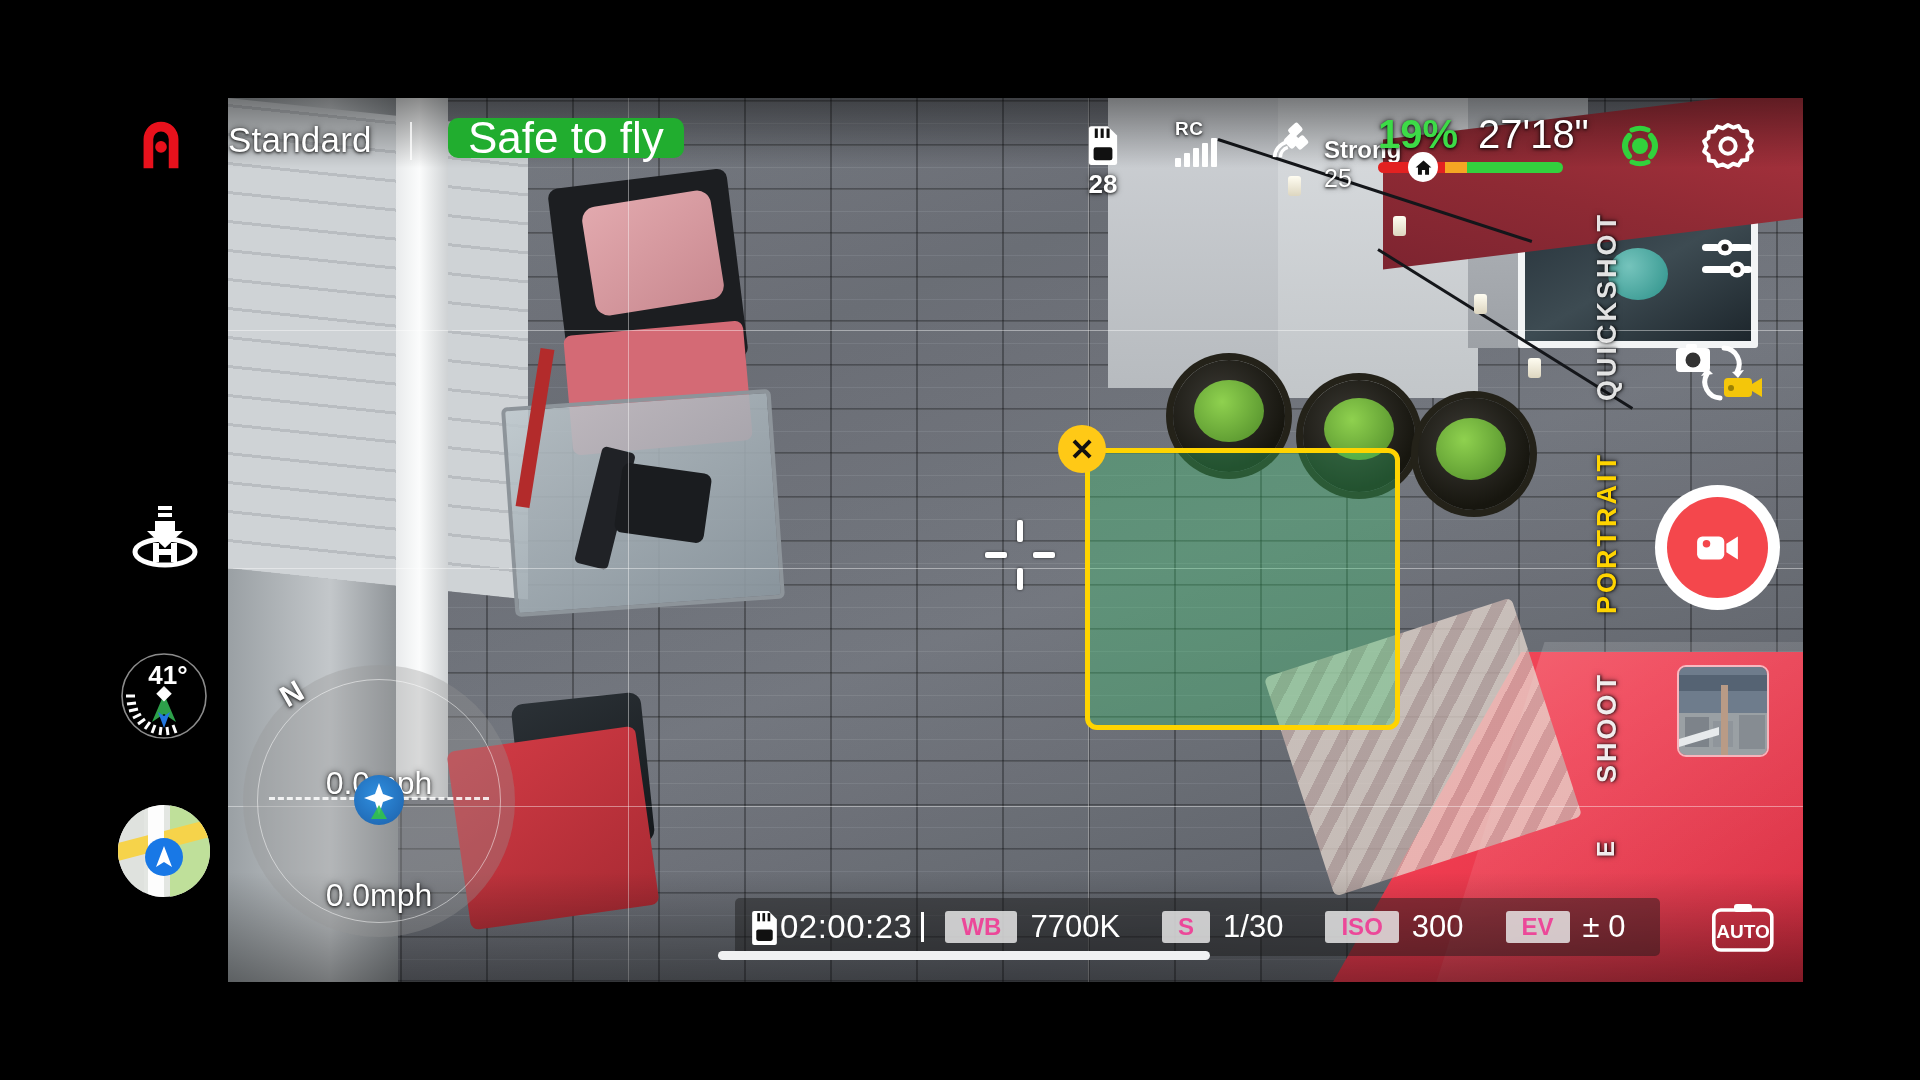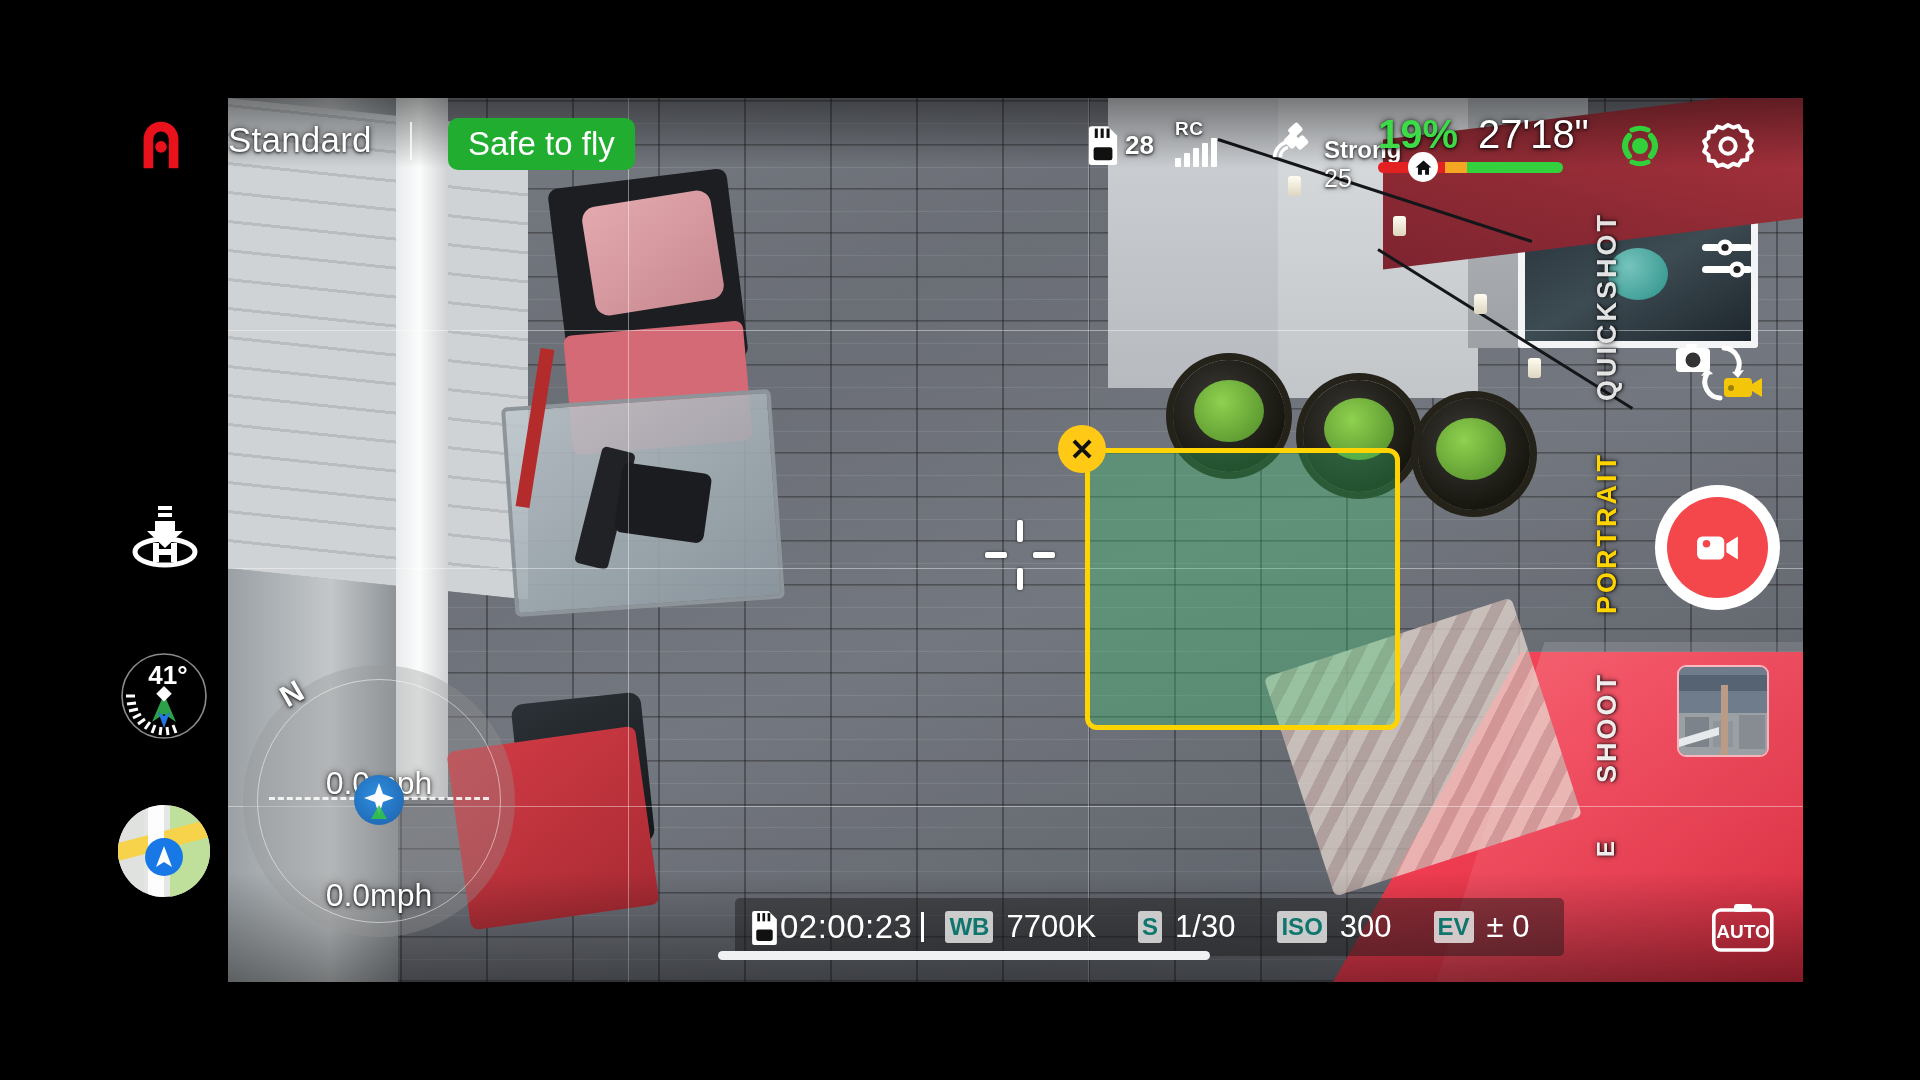--- a/index.html
+++ b/index.html
@@ -115,25 +115,25 @@
   
   .ov { position:absolute; color:#fff; }
   .shadow{ text-shadow:0 1px 3px rgba(0,0,0,.85), 0 0 6px rgba(0,0,0,.6); }
 
   
   #logo{ position:absolute; left:130px; top:112px; width:62px; height:62px; }
   #flight-mode{ position:absolute; left:228px; top:120px; font-size:35px;
     font-weight:400; letter-spacing:.2px; }
   #divider{ position:absolute; left:410px; top:122px; width:2px; height:38px;
     background:rgba(255,255,255,.75); }
-  #safe-badge{ position:absolute; left:448px; top:118px; height:52px;
-    background:#21ad2f; border-radius:10px; color:#fff; font-size:33px;
+  #safe-badge{ position:absolute; left:448px; top:118px; height:40px;
+    background:#21ad2f; border-radius:10px; color:#fff; font-size:44px;
     display:flex; align-items:center; padding:0 20px; }
 
-  #sd-chip{ position:absolute; left:1085px; top:125px; display:flex; align-items:center; gap:4px;}
+  #sd-chip{ position:absolute; left:1085px; top:125px; display:flex; align-items:center; gap:4px;flex-direction:column;}
   #sd-count{ font-size:26px; font-weight:700; color:#fff; }
 
   #rc-block{ position:absolute; left:1175px; top:118px; }
   #rc-label{ font-size:19px; font-weight:700; letter-spacing:.5px; }
   .bars{ display:flex; align-items:flex-end; gap:3px; height:26px; margin-top:1px;}
   .bars i{ display:block; width:6px; background:#fff; border-radius:1px; }
 
   #gps-block{ position:absolute; left:1270px; top:118px; display:flex; gap:8px; align-items:flex-start;}
   #gps-strength{ font-size:24px; font-weight:600; line-height:1;margin-top:20px; }
   #gps-count{ font-size:25px; font-weight:500; line-height:1.35; }
@@ -218,22 +218,22 @@
     display:flex; align-items:center; justify-content:center; }
 
   #gallery-thumb{ position:absolute; left:1677px; top:665px; width:92px; height:92px;
     border-radius:9px; overflow:hidden; border:2px solid rgba(255,255,255,.6); }
 
   
   #cam-bar{ position:absolute; left:735px; top:898px; height:58px;
     display:flex; align-items:center; background:rgba(25,25,25,.45);
     border-radius:5px; padding:0 14px; gap:0; }
   .cb-group{ display:flex; align-items:center; gap:13px; padding:0 21px; }
-  .cb-tag{ background:rgba(235,235,235,.82); color:#0f766e; font-size:24px;
-    font-weight:700; padding:2px 4px; border-radius:3px; line-height:1.15; }
+  .cb-tag{ background:rgba(235,235,235,.82); color:#ec4899; font-size:24px;
+    font-weight:700; padding:2px 16px; border-radius:3px; line-height:1.15; }
   .cb-val{ font-size:31px; color:#fff; font-weight:400; }
   #rec-time{ font-size:33px; color:#fff; letter-spacing:.5px; }
   #rec-caret{ width:3px; height:30px; background:#fff; margin-left:9px; }
   #auto-btn{ position:absolute; left:1712px; top:902px; width:62px; height:50px; }
 
   #bottom-slider{ position:absolute; left:718px; top:951px; width:492px; height:9px;
     background:#f0f1f2; border-radius:5px; }
 
   .sd-icon svg, .icn svg{ display:block; }
 </style>

